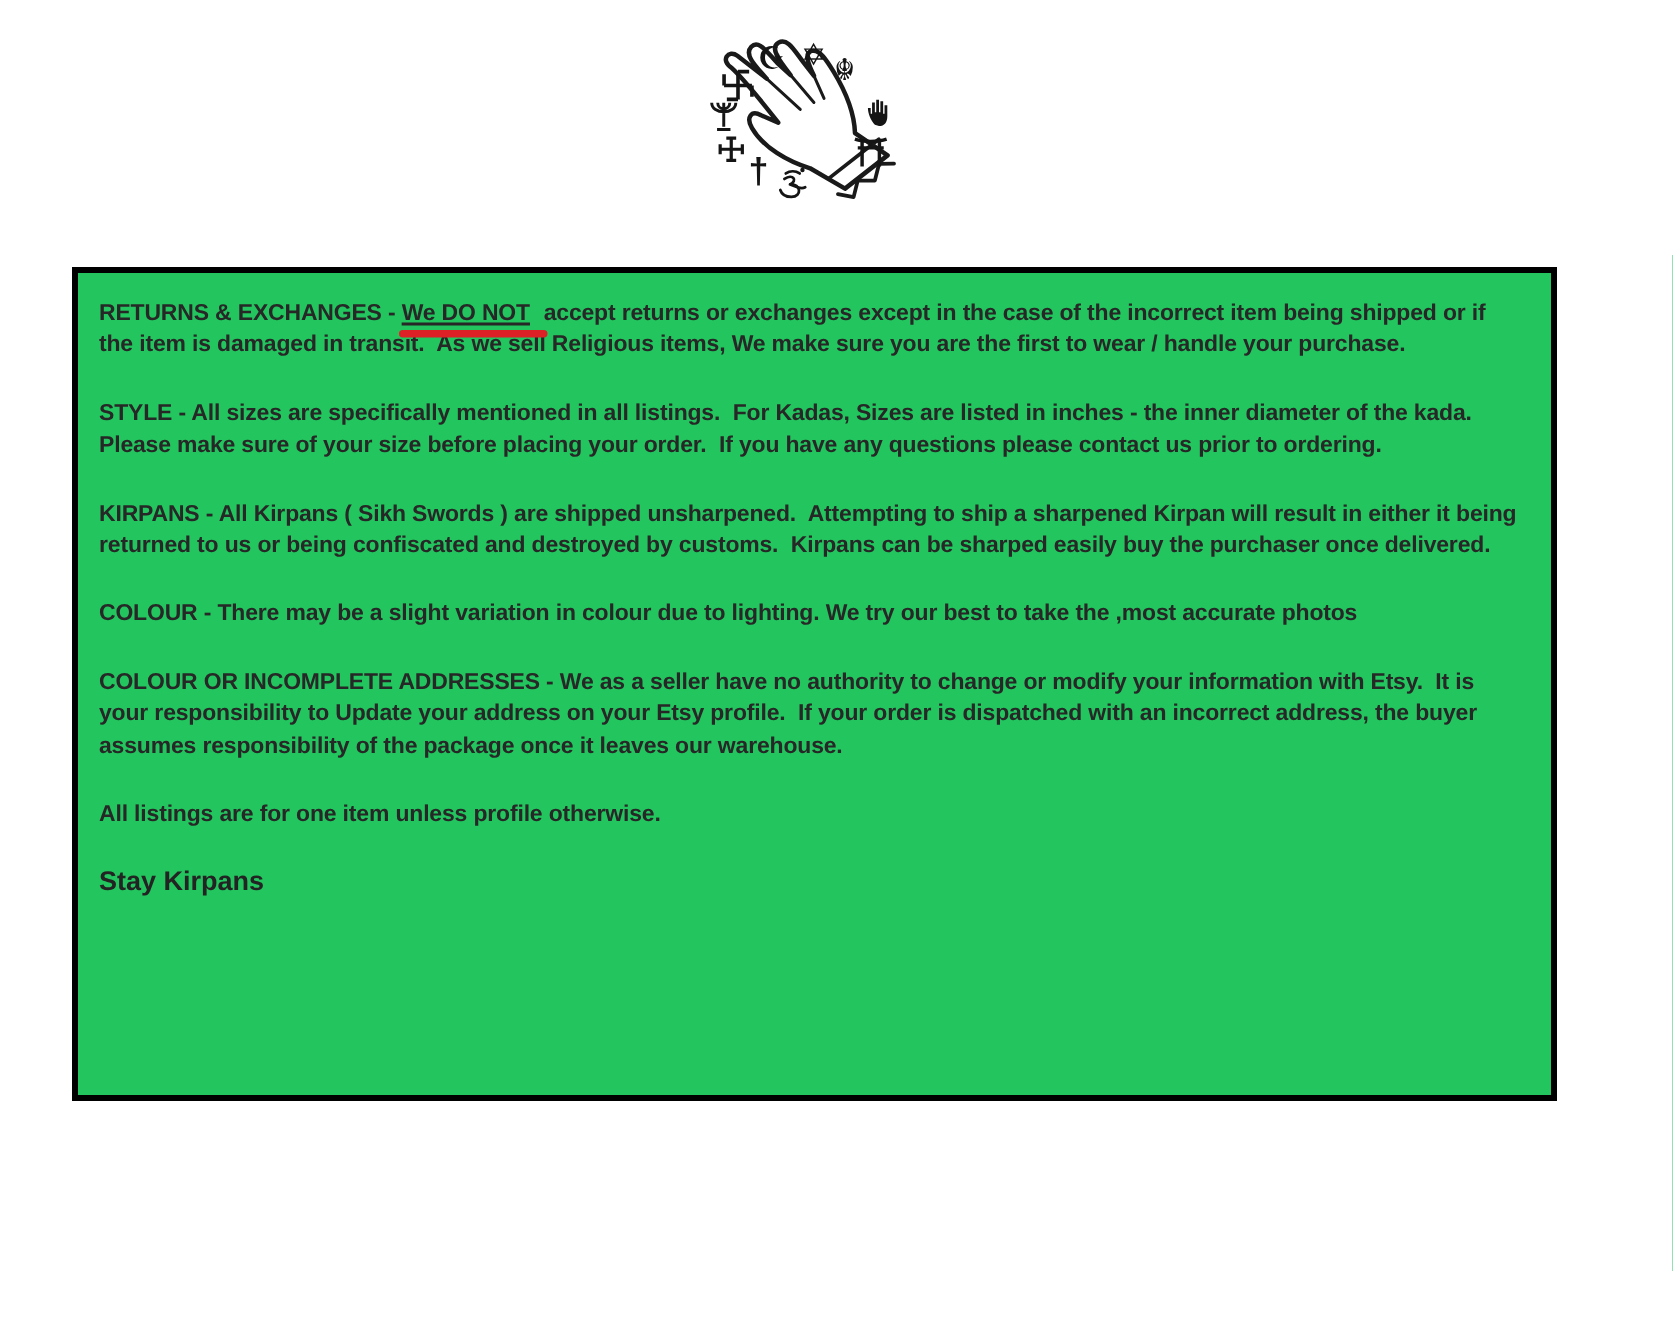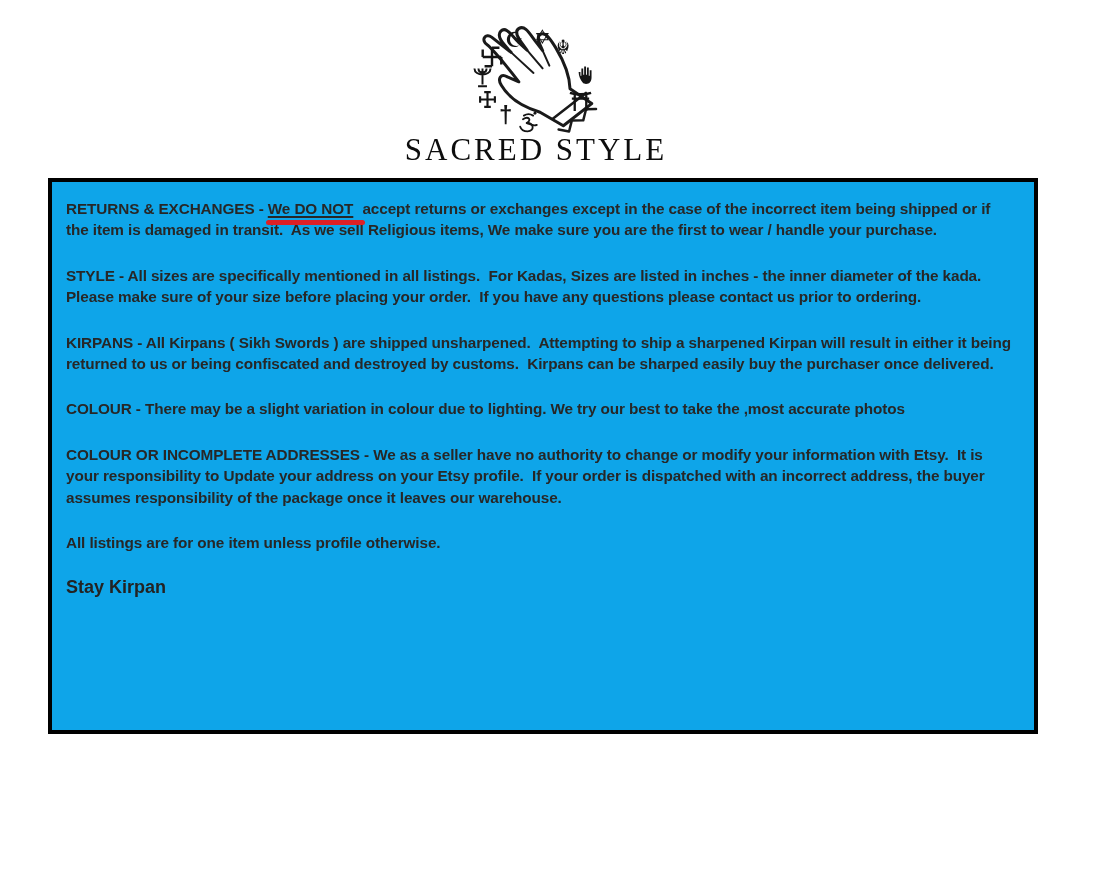--- a/index.html
+++ b/index.html
@@ -14,21 +14,21 @@
   .sym-svg{position:absolute;overflow:visible;}
   .brand{
     position:absolute;top:132px;left:0;width:1072px;text-align:center;
     font-family:"Liberation Serif","DejaVu Serif",serif;
     font-size:31px;letter-spacing:3px;color:#0d0d0d;font-weight:500;
   }
   
   .policy-box{
     position:absolute;left:48px;top:178px;width:990px;height:556px;
     border:4px solid #000;box-sizing:border-box;
-    padding:16px 18px 0 14px;background:#0ea5e9;
+    padding:16px 18px 0 14px;background:#22c55e;
   }
   .policy-box p{
     margin:0 0 24px 0;font-weight:bold;font-size:15.3px;line-height:21.4px;
     color:#272727;letter-spacing:-0.1px;white-space:pre-wrap;
   }
   .donot{
     position:relative;display:inline-block;padding-right:5px;
     text-decoration:underline;text-decoration-thickness:1.5px;text-underline-offset:2px;
   }
   .donot::after{
@@ -83,33 +83,32 @@
 
   <svg class="sym-svg" style="left:516px;top:111px" width="25" height="24" viewBox="0 0 26 26">
     <g stroke="#151515" stroke-width="2" fill="none" stroke-linecap="round">
       <path d="M7 9 C13 5 17 10 11 13 C19 12 20 22 12 22 C8 22 5 20 4 17"></path>
       <path d="M11 13 C15 14 18 17 22 15"></path>
       <path d="M8 5 C11 3 15 3 18 5"></path>
     </g>
     <circle cx="20" cy="2.5" r="1.6" fill="#151515"></circle>
   </svg>
 
-  <div class="brand">SACRED STYLE</div>
 </div>
 
 <div class="policy-box">
 
   <p><span>RETURNS &amp; EXCHANGES</span><span> - </span><span class="donot">We DO NOT</span><span> accept returns or exchanges except in the case of the incorrect item being shipped or if the item is damaged in transit.  As we sell Religious items, We make sure you are the first to wear / handle your purchase.</span></p>
 
 
   <p><span>STYLE</span><span> - </span><span>All sizes are specifically mentioned in all listings.  For Kadas, Sizes are listed in inches - the inner diameter of the kada.  Please make sure of your size before placing your order.  If you have any questions please contact us prior to ordering.</span></p>
 
   <p><span>KIRPANS</span><span> - </span><span>All Kirpans ( Sikh Swords ) are shipped unsharpened.  Attempting to ship a sharpened Kirpan will result in either it being returned to us or being confiscated and destroyed by customs.  Kirpans can be sharped easily buy the purchaser once delivered.</span></p>
 
   <p><span>COLOUR</span><span> - </span><span>There may be a slight variation in colour due to lighting. We try our best to take the ,most accurate photos</span></p>
 
   <p><span>COLOUR OR INCOMPLETE ADDRESSES</span><span> - </span><span>We as a seller have no authority to change or modify your information with Etsy.  It is your responsibility to Update your address on your Etsy profile.  If your order is dispatched with an incorrect address, the buyer assumes responsibility of the package once it leaves our warehouse.</span></p>
 
   <p><span>All listings are for one item unless profile otherwise.</span></p>
 
-  <p class="signoff"><span>Stay Kirpan</span></p>
+  <p class="signoff"><span>Stay Kirpans</span></p>
 
 </div>
 
 </body></html>

